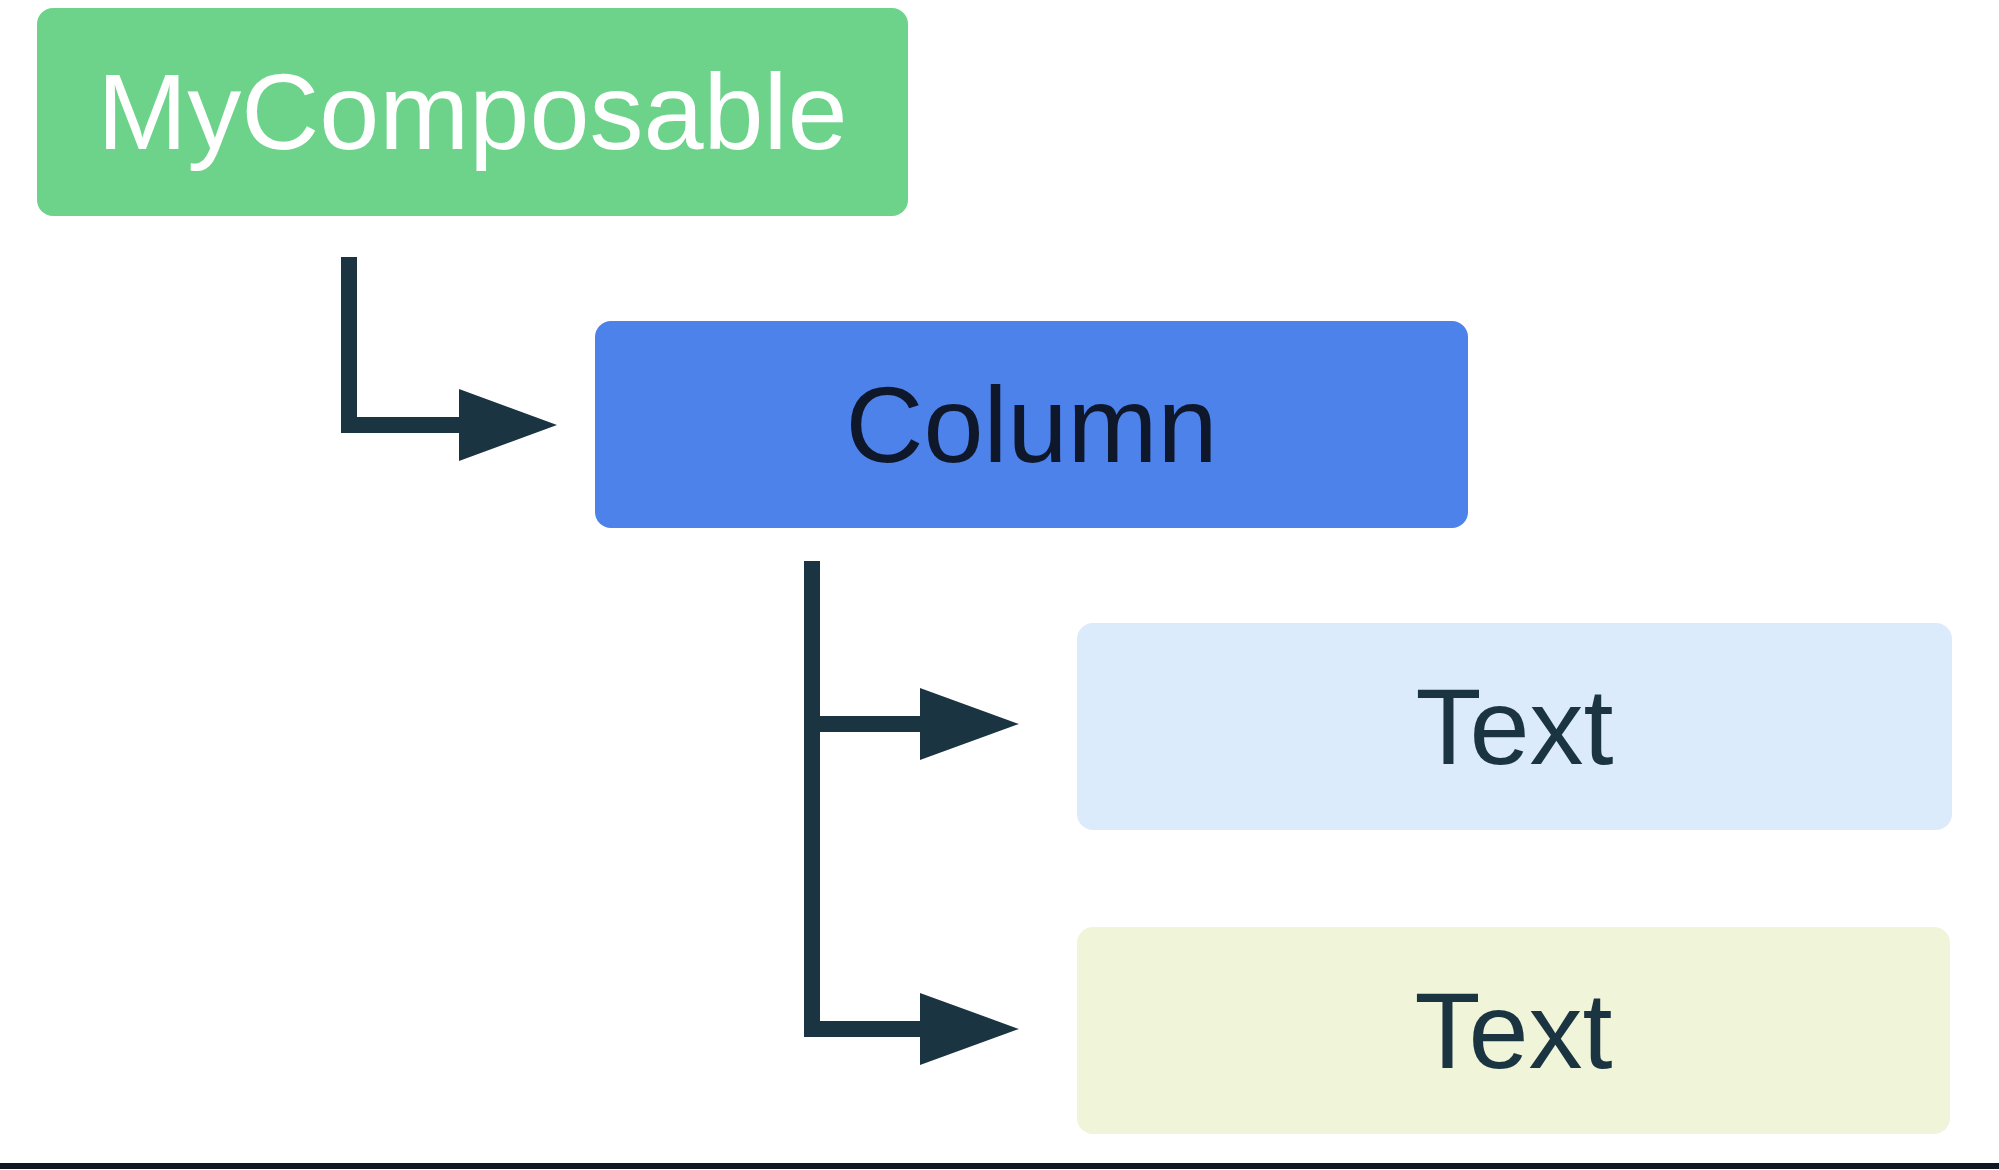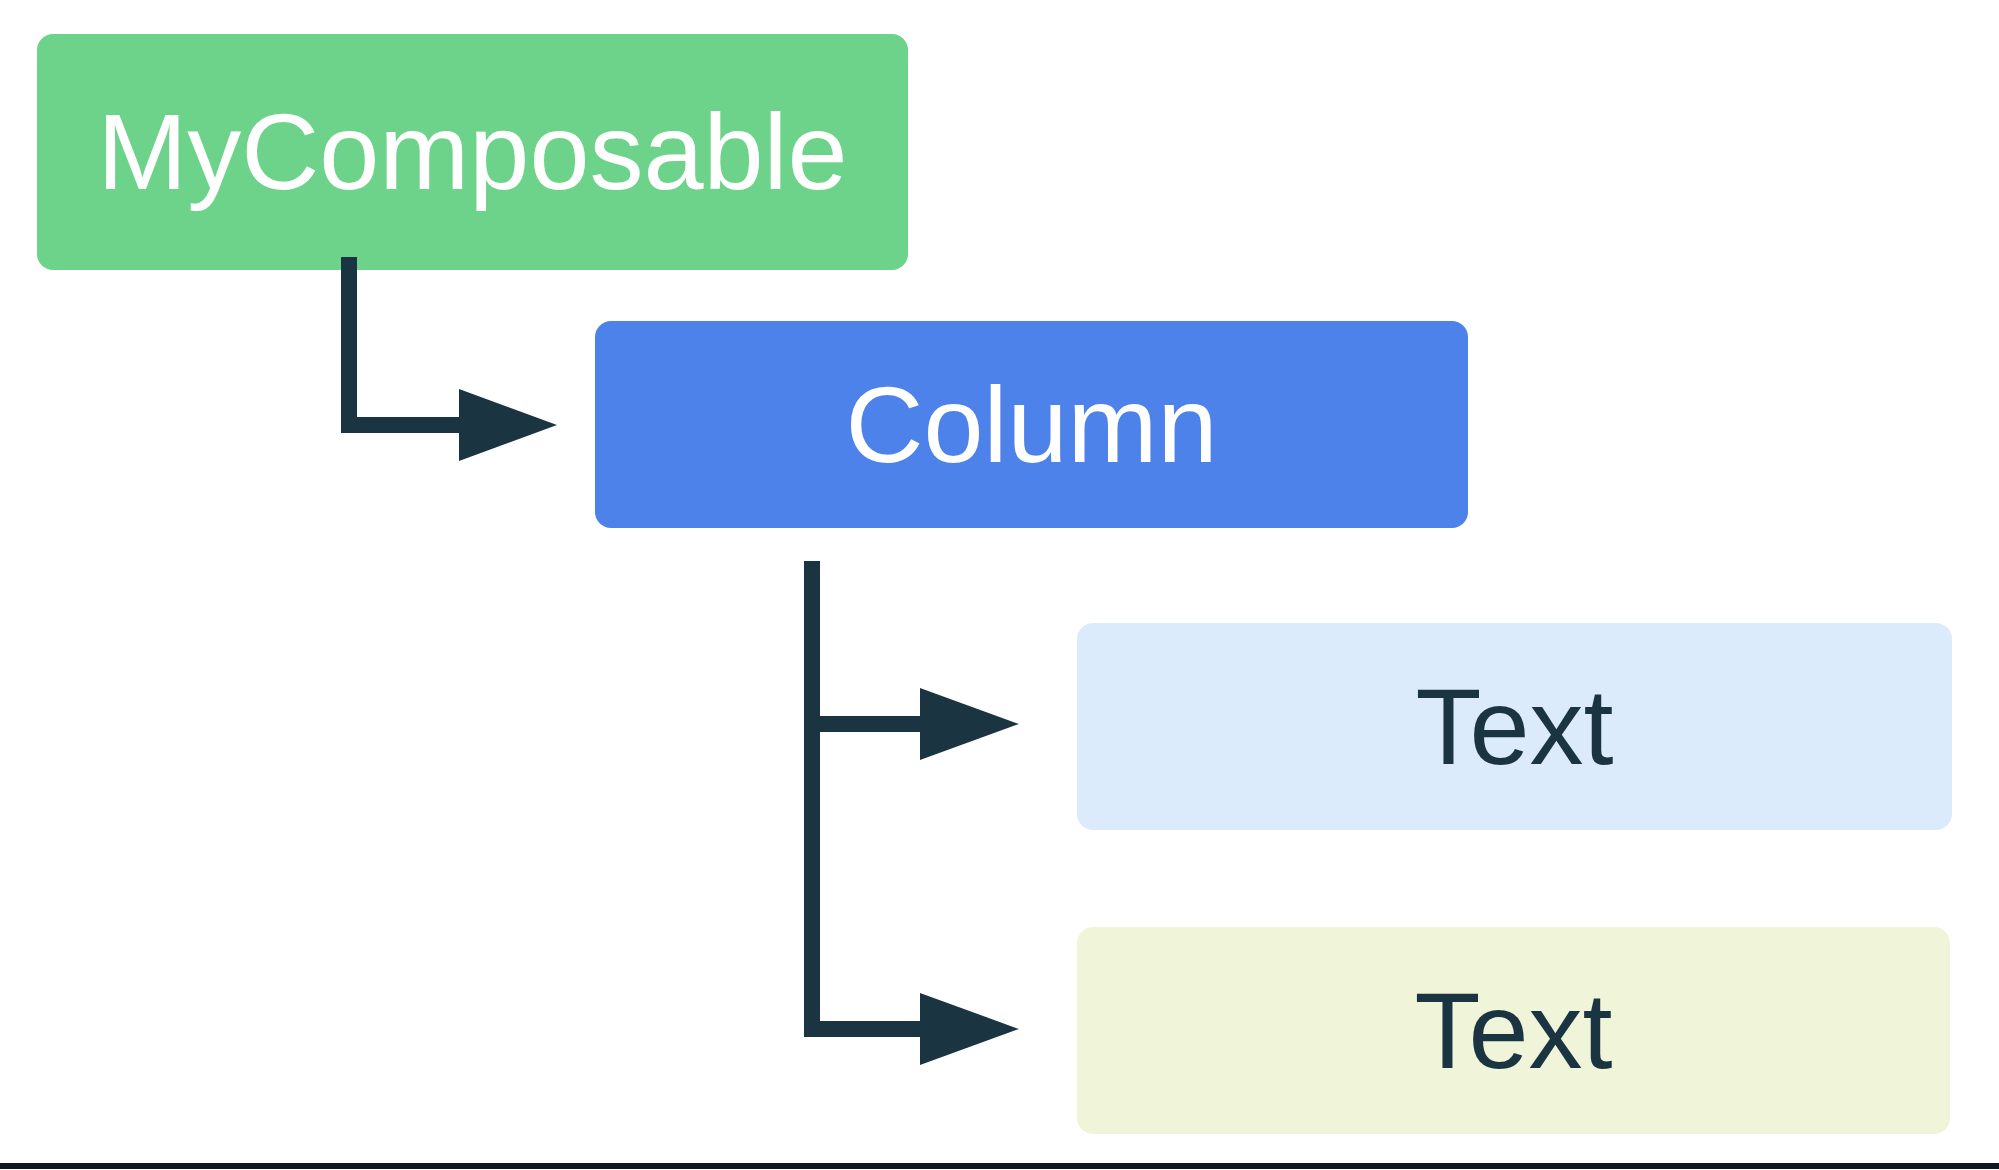--- a/index.html
+++ b/index.html
@@ -22,21 +22,21 @@
     align-items: center;
     justify-content: center;
   }
   .node .label {
     font-size: 108px;
     font-weight: 400;
     line-height: 1;
     letter-spacing: 0px;
     white-space: nowrap;
   }
-  .node-root   { left: 37px;   top: 34px;  width: 871px; height: 236px; }
+  .node-root   { left: 37px;   top: 8px;  width: 871px; height: 208px; }
   .node-column { left: 595px;  top: 321px; width: 873px; height: 207px; }
   .node-text1  { left: 1077px; top: 623px; width: 875px; height: 207px; }
   .node-text2  { left: 1077px; top: 927px; width: 873px; height: 207px; }
 
   .line {
     position: absolute;
   }
   
   .c1-v { left: 341px; top: 257px; width: 16px; height: 176px; }
   .c1-h { left: 341px; top: 417px; width: 118px; height: 16px; }
@@ -77,21 +77,21 @@
 </head>
 <body>
 
 <div class="stage">
 
   <div class="node node-root" style="background-color: rgb(109, 211, 138);">
     <span class="label" style="color: rgb(255, 255, 255);">MyComposable</span>
   </div>
 
   <div class="node node-column" style="background-color: rgb(77, 130, 234);">
-    <span class="label" style="color: #ffffff;">Column</span>
+    <span class="label" style="color: #0f172a;">Column</span>
   </div>
 
   <div class="node node-text1" style="background-color: rgb(220, 235, 251);">
     <span class="label" style="color: rgb(27, 52, 66);">Text</span>
   </div>
 
   <div class="node node-text2" style="background-color: rgb(240, 244, 216);">
     <span class="label" style="color: rgb(27, 52, 66);">Text</span>
   </div>
 

